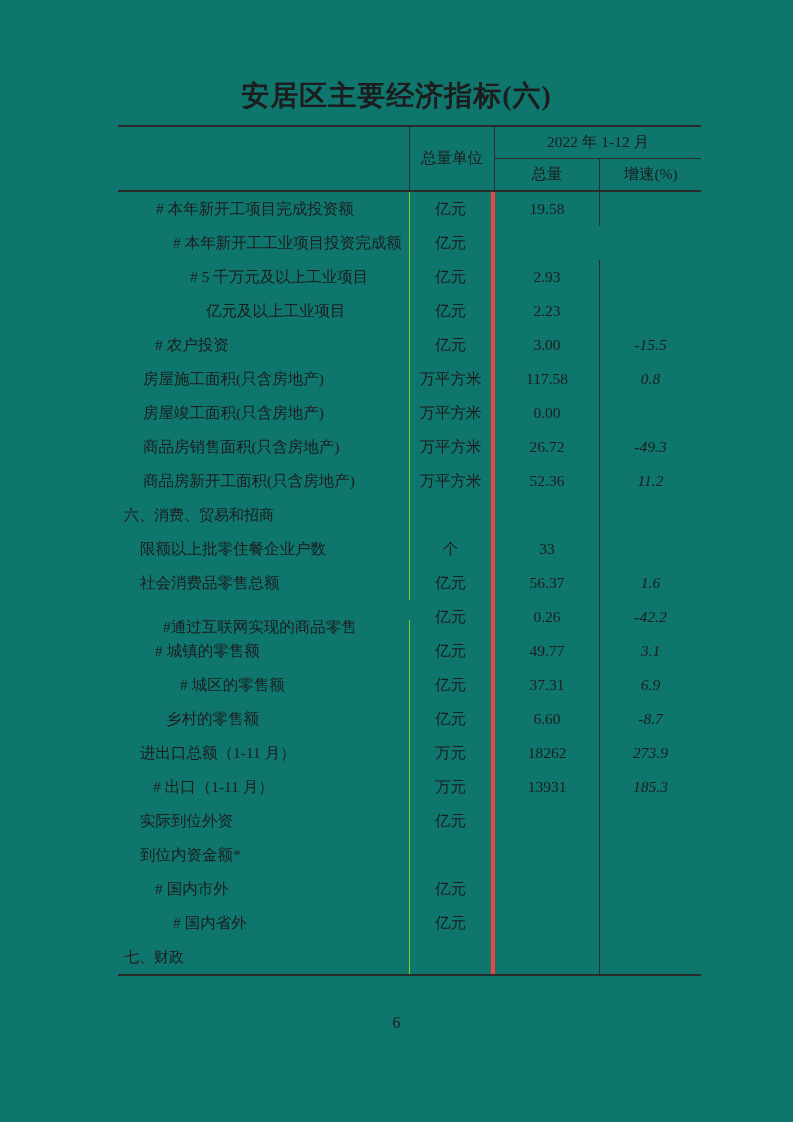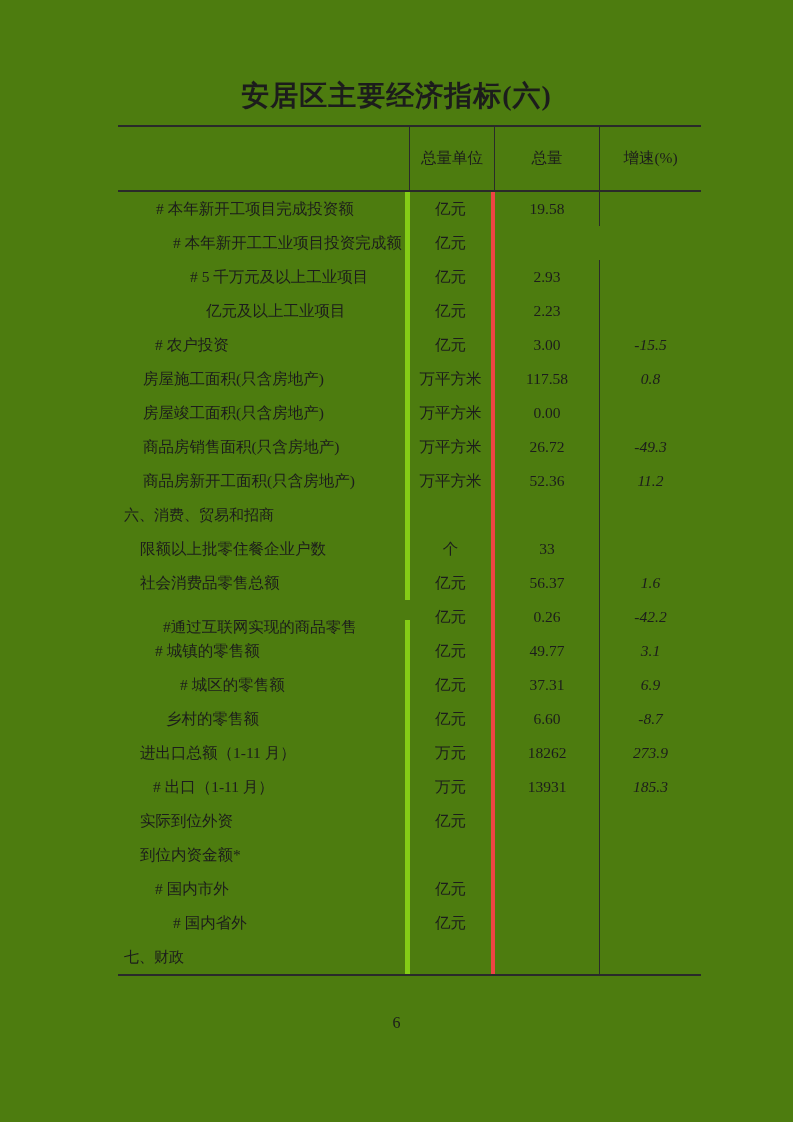--- a/index.html
+++ b/index.html
@@ -2,21 +2,21 @@
 <html><head>
 <meta charset="utf-8">
 <style>
   * { margin: 0; padding: 0; box-sizing: border-box; }
   html, body { background: #e8e8e8; }
   .page {
     position: relative;
     width: 793px;
     height: 1122px;
     margin: 0 auto;
-    background: #4d7c0f;
+    background: #0f766e;
     font-family: "Liberation Serif", "DejaVu Serif", serif;
     color: #1c1c1c;
     overflow: hidden;
   }
   .doc-title {
     padding-top: 80px;
     text-align: center;
     font-size: 28px;
     font-weight: bold;
     letter-spacing: 1px;
@@ -64,21 +64,21 @@
   .th-growth {
     width: 101px;
     display: flex;
     align-items: center;
     justify-content: center;
   }
   .tbody { display: block; }
   .trow { display: flex; height: 34px; }
   .td-label {
     width: 292px;
-    border-right: 5px solid #84cc16;
+    border-right: 1px solid #84cc16;
     display: flex;
     align-items: center;
     white-space: nowrap;
     overflow: hidden;
   }
   .td-label.section { font-weight: normal; font-family: "Liberation Sans", "DejaVu Sans", sans-serif; font-size: 15px; text-align: center; }
   .td-unit {
     width: 85px;
     border-right: 4px solid #ef4444;
     display: flex;
@@ -111,20 +111,21 @@
 <div class="page">
 
   <div class="doc-title">安居区主要经济指标(六)</div>
 
   <div class="econ-table">
 
     <div class="thead">
       <div class="th-indicator"></div>
       <div class="th-unit">总量单位</div>
       <div class="th-period-block">
+        <div class="th-period">2022 年 1-12 月</div>
         <div class="th-sub">
           <div class="th-total">总量</div>
           <div class="th-growth">增速(%)</div>
         </div>
       </div>
     </div>
 
     <div class="tbody">
         <div class="trow">
     <div class="td-label" style="padding-left: 38px;"># 本年新开工项目完成投资额</div>

